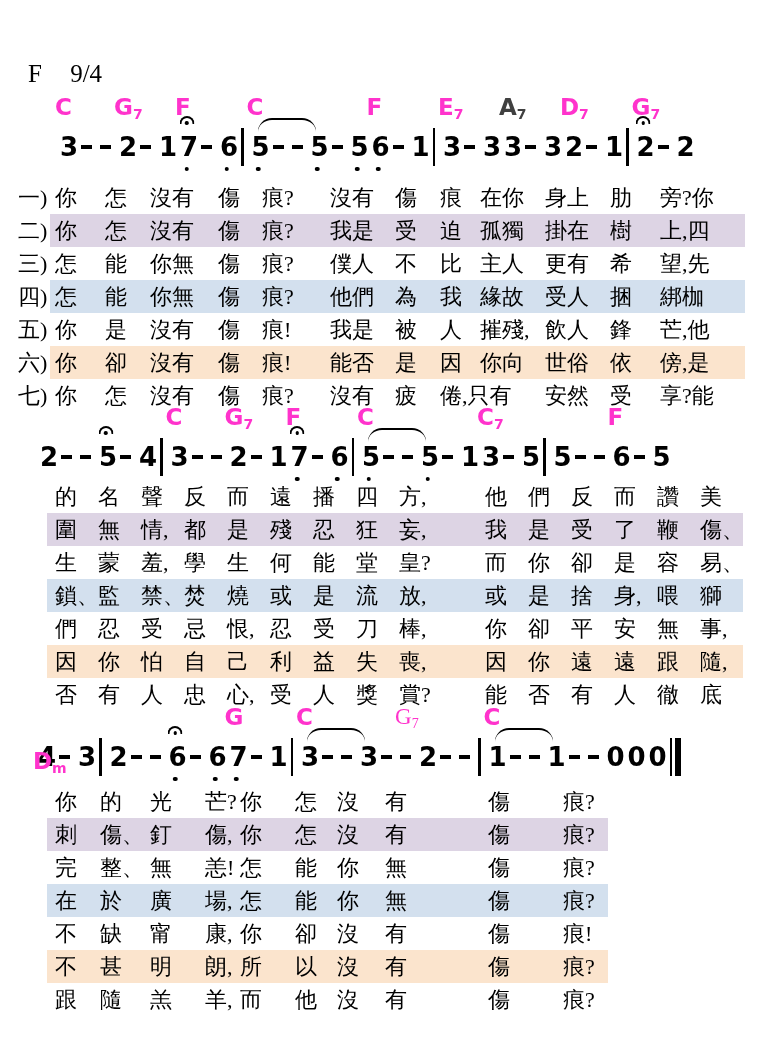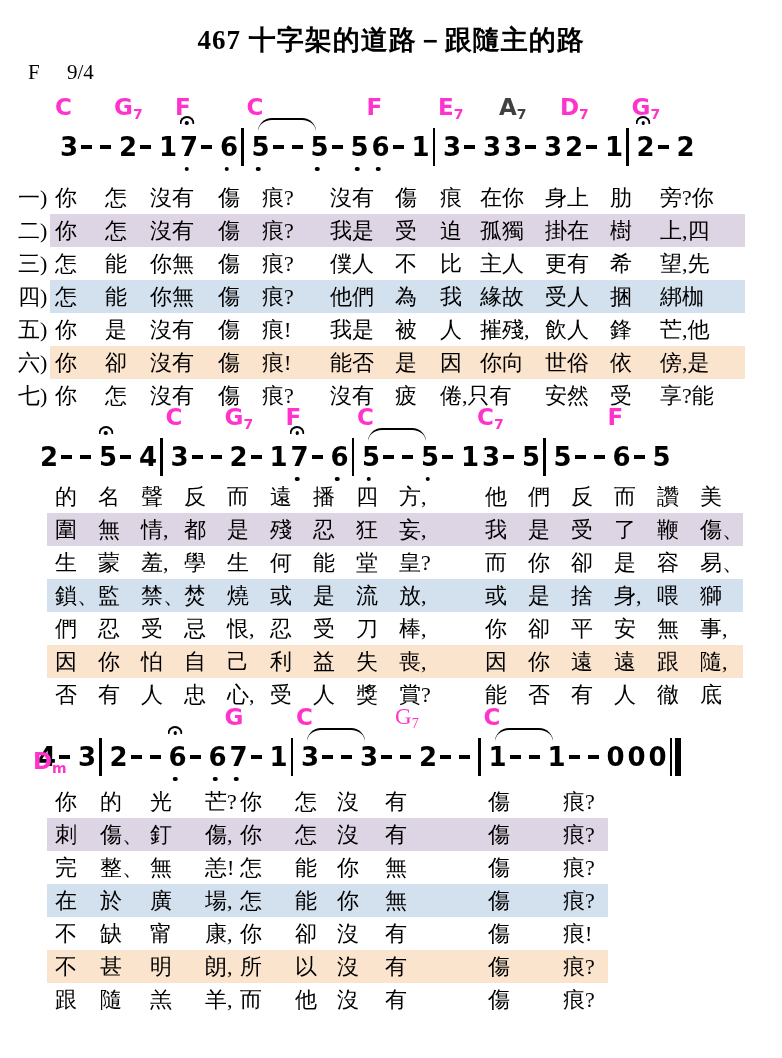--- a/index.html
+++ b/index.html
@@ -1,20 +1,20 @@
 <!DOCTYPE html>
 <html><head>
 <meta charset="utf-8">
 <style>
   html,body{margin:0;padding:0;background:#fff;}
   .page{position:relative;width:782px;height:1058px;background:#fff;overflow:hidden;
         font-family:"Liberation Serif","DejaVu Serif",serif;color:#000;}
   .title{position:absolute;top:22px;left:0;width:100%;text-align:center;
          font-weight:bold;font-size:27px;letter-spacing:1px;}
-  .keysig{position:absolute;left:28px;top:60px;font-size:21px;}
+  .keysig{position:absolute;left:28px;top:60px;font-size:25px;}
   .keysig .meter{margin-left:22px;}
 
   
   .system{position:absolute;display:flex;gap:8px;align-items:flex-start;padding-top:34px;}
   .tok{position:relative;height:34px;}
   .note{width:13px;text-align:center;font-family:"DejaVu Sans","Liberation Sans",sans-serif;
         font-weight:bold;font-size:26px;line-height:34px;}
   .dash{width:11px;}
   .dash::after{content:"";position:absolute;left:0;top:15px;width:11px;height:3.5px;background:#000;}
   .bar{width:2.5px;height:38px;background:#000;margin-top:-2px;}
@@ -40,24 +40,20 @@
          margin-left:-5px;padding-left:5px;height:33px;}
   .grid2{display:grid;grid-template-columns:repeat(16,43px);padding-left:8px;height:33px;}
   .grid3{display:grid;grid-template-columns:45px 50px 55px 35px 55px 42px 48px 103px 75px 45px;
          padding-left:8px;height:33px;}
   .cell{white-space:nowrap;}
 </style>
 </head>
 <body>
 
 <div class="page">
-  <div class="title">
-    <span>467</span>
-    <span>十字架的道路－跟隨主的路</span>
-  </div>
   <div class="keysig">
     <span>F</span>
     <span class="meter">9/4</span>
   </div>
 
   <div class="system" id="sys0" style="left:60px;top:96px;">
       <span class="tok note">3<span class="chord" style="color: rgb(255, 51, 204);">C</span></span>
       <span class="tok dash"></span>
       <span class="tok dash"></span>
       <span class="tok note">2<span class="chord" style="color: rgb(255, 51, 204);">G<span class="csub">7</span></span></span>

